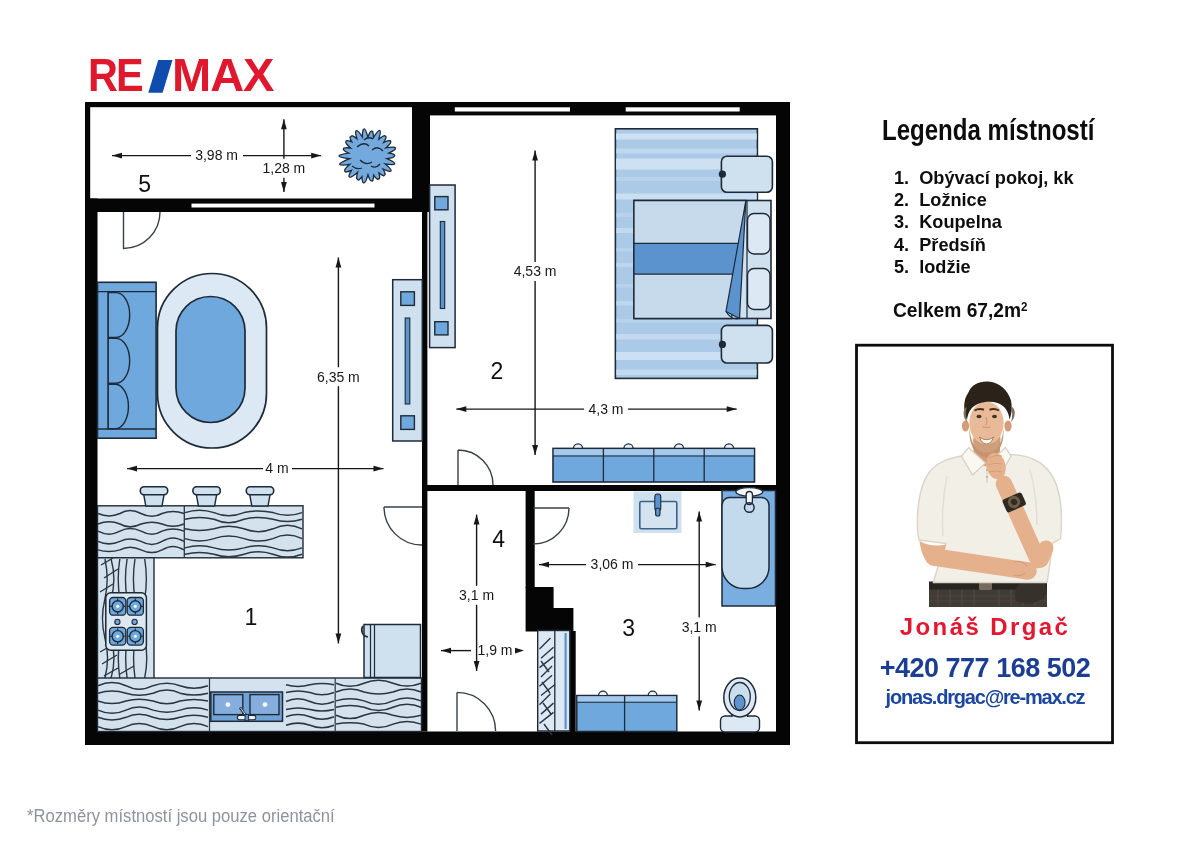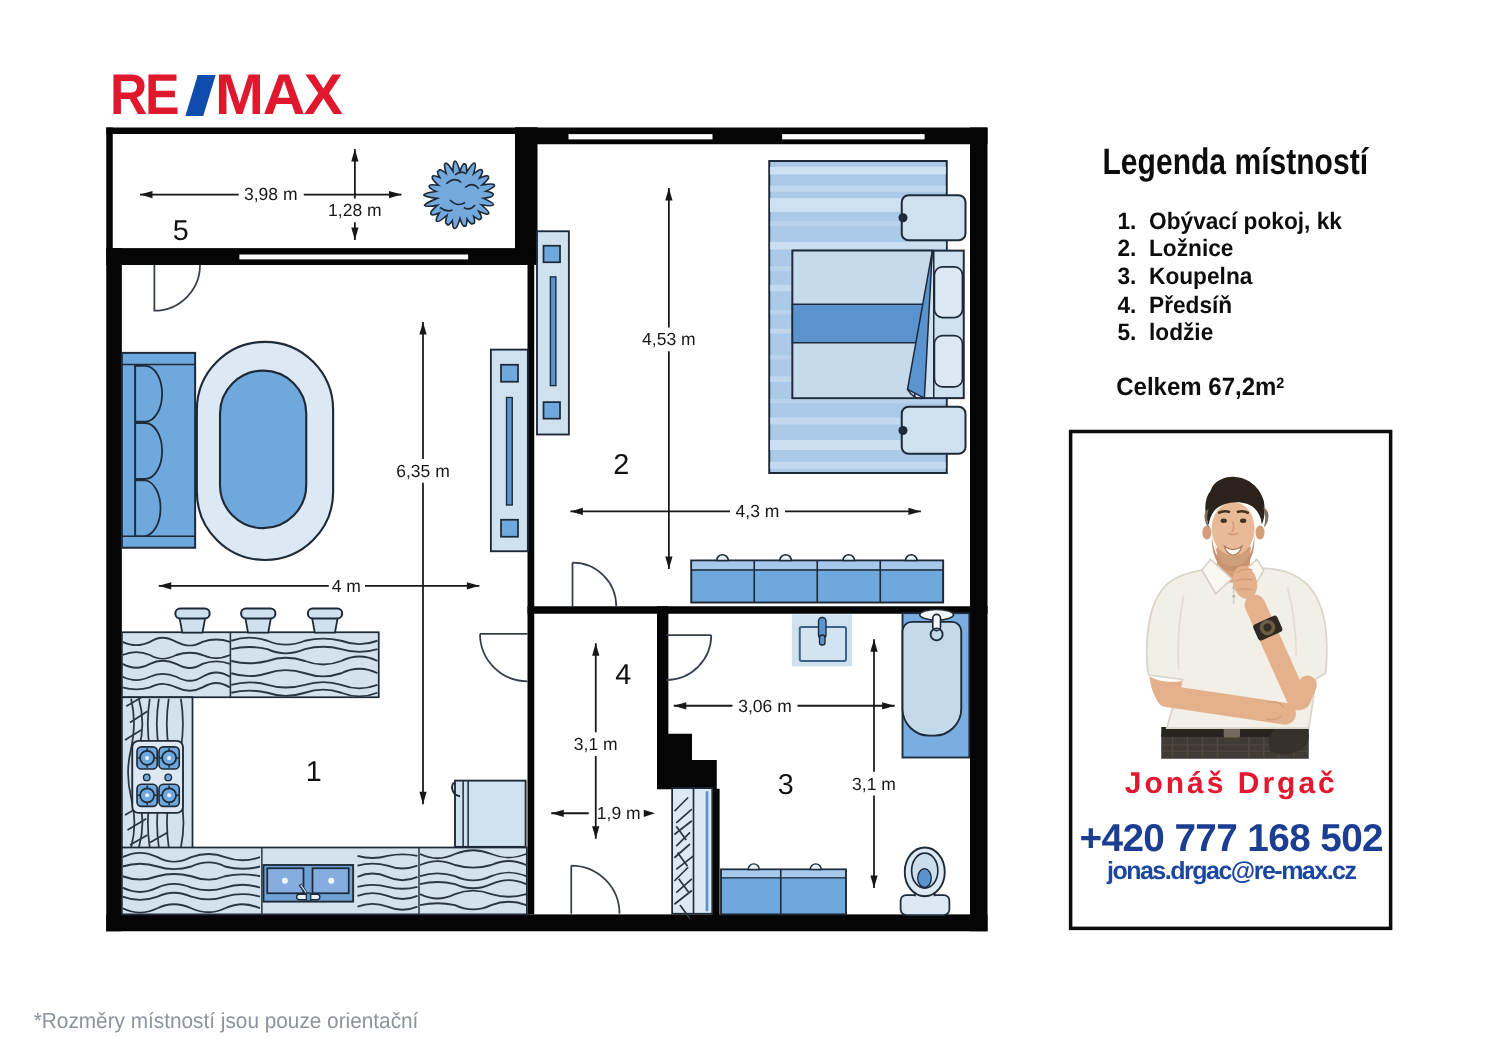--- a/index.html
+++ b/index.html
@@ -411,18 +411,18 @@
 
 <div class="abs" style="left:882px;top:114.5px;font-size:29.5px;font-weight:700;color:#0d0d0d;line-height:1;transform:scaleX(0.815);transform-origin:0 0;white-space:nowrap;">Legenda místností</div>
 
 <div class="abs" style="left:894px;top:166.5px;font-size:19px;font-weight:700;color:#0d0d0d;line-height:22.4px;transform:scaleX(0.955);transform-origin:0 0;white-space:nowrap;">
 1.&nbsp;&nbsp;Obývací pokoj, kk<br>2.&nbsp;&nbsp;Ložnice<br>3.&nbsp;&nbsp;Koupelna<br>4.&nbsp;&nbsp;Předsíň<br>5.&nbsp;&nbsp;lodžie</div>
 
 <div class="abs" style="left:893px;top:299px;font-size:20px;font-weight:700;color:#0d0d0d;transform:scaleX(0.96);transform-origin:0 0;white-space:nowrap;">Celkem 67,2m<span style="font-size:12px;vertical-align:6px">2</span></div>
 
 <div class="abs" style="left:856px;top:613px;width:258px;text-align:center;font-size:24px;font-weight:700;color:#e3172f;letter-spacing:2.4px;white-space:nowrap;">Jonáš Drgač</div>
 
-<div class="abs" style="left:856px;top:653px;width:258px;text-align:center;font-size:31px;font-weight:700;color:#1c3e92;letter-spacing:-0.5px;white-space:nowrap;">+420 777 168 502</div>
+<div class="abs" style="left:856px;top:653px;width:258px;text-align:center;font-size:27px;font-weight:700;color:#1c3e92;letter-spacing:-0.5px;white-space:nowrap;">+420 777 168 502</div>
 
 <div class="abs" style="left:856px;top:686px;width:258px;text-align:center;font-size:20px;font-weight:700;color:#1c47a0;letter-spacing:-1.2px;white-space:nowrap;">jonas.drgac@re-max.cz</div>
 
 <div class="abs" style="left:27px;top:806px;font-size:17.5px;color:#8d939d;transform:scaleX(0.95);transform-origin:0 0;white-space:nowrap;">*Rozměry místností jsou pouze orientační</div>
 </div>
 
 </body></html>

